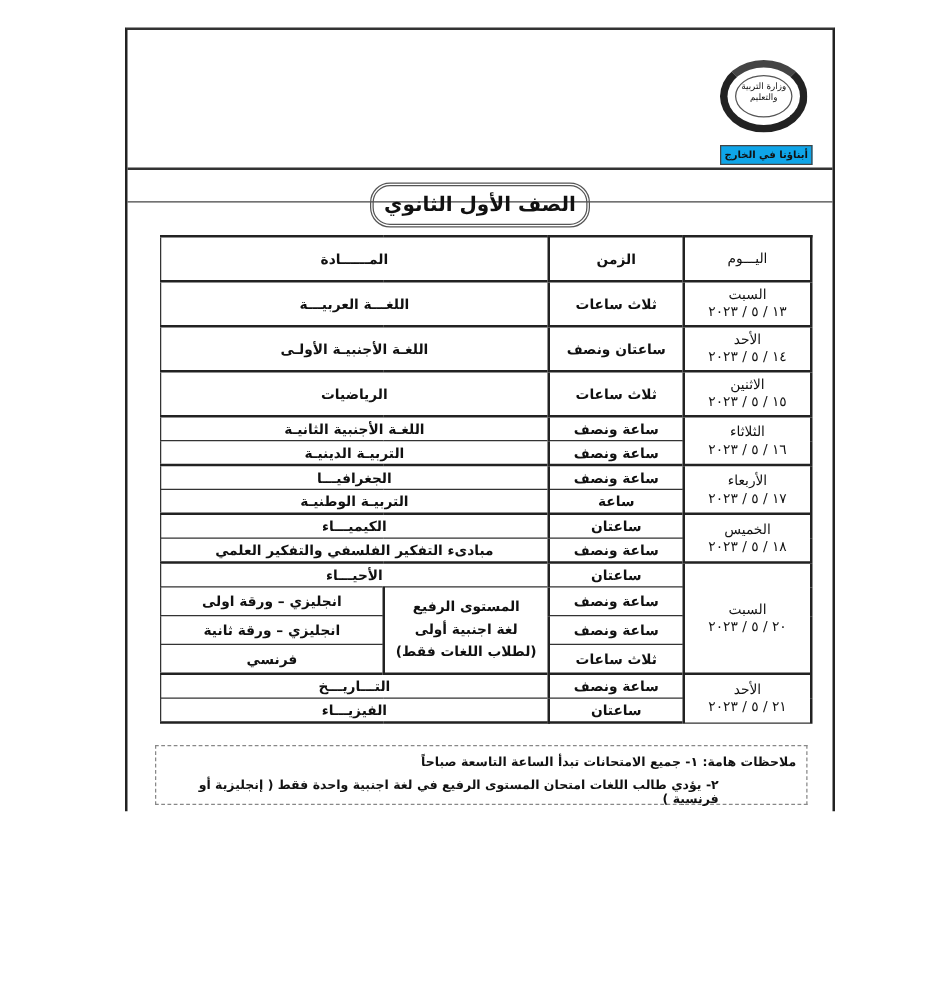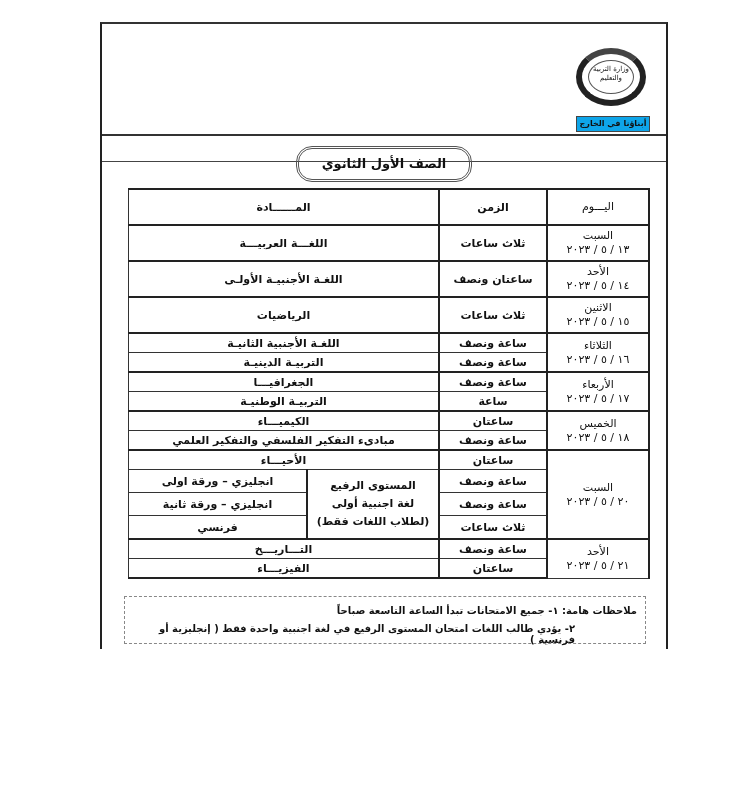--- a/index.html
+++ b/index.html
@@ -16,21 +16,21 @@
     .logo { position: absolute; left: 470px; top: 22px; width: 84px; height: 92px; }
     .logo .ring { position: absolute; left: 4px; top: 2px; width: 70px; height: 58px;
                   border-radius: 50%; border: 6px solid #222; border-top-color: #444; box-sizing: border-box; background: #fff; }
     .logo .inner { position: absolute; left: 16px; top: 14px; width: 46px; height: 34px; border-radius: 50%;
                    border: 1px solid #555; font-size: 7px; text-align: center; line-height: 9px; padding-top: 4px; box-sizing: border-box; }
     .logo .caption { position: absolute; left: 4px; top: 70px; width: 72px; height: 14px; border: 1px solid #444;
                      font-size: 8px; font-weight: bold; text-align: center; line-height: 14px; direction: rtl; background: #0ea5e9; }
     .hr { position: absolute; left: 0; top: 110px; width: 564px; height: 0; border-top: 2px solid #333; }
     .grade-pill { position: absolute; left: 194px; top: 122px; width: 170px; height: 30px;
                   border: 3px double #555; border-radius: 16px; text-align: center; line-height: 30px;
-                  font-weight: bold; font-size: 13px; direction: rtl; }
+                  font-weight: bold; font-size: 16px; direction: rtl; }
     .hr2 { position: absolute; left: 0; top: 137px; width: 564px; border-top: 1.5px solid #444; z-index: 0; }
     table.sched { position: absolute; left: 26px; top: 164px; width: 522px; border-collapse: collapse;
                   direction: rtl; font-size: 11px; z-index: 1; background:#fff; }
     table.sched td, table.sched th { border: 1px solid #333; text-align: center; padding: 0; }
     table.sched .day { width: 100px; border-left: 2px solid #222; border-right: 2px solid #222; font-weight: normal; line-height: 14px; margin-left: 32px; }
     table.sched .dur { width: 106px; border-left: 2px solid #222; font-weight: bold; margin-left: 35px; }
     table.sched th { height: 34px; font-weight: bold; font-size: 11px; border-top: 2px solid #222; }
     table.sched tr.grp td { border-top: 2px solid #222; }
     table.sched tr.last td { border-bottom: 2px solid #222; }
     table.sched td.subj { font-weight: bold; }

